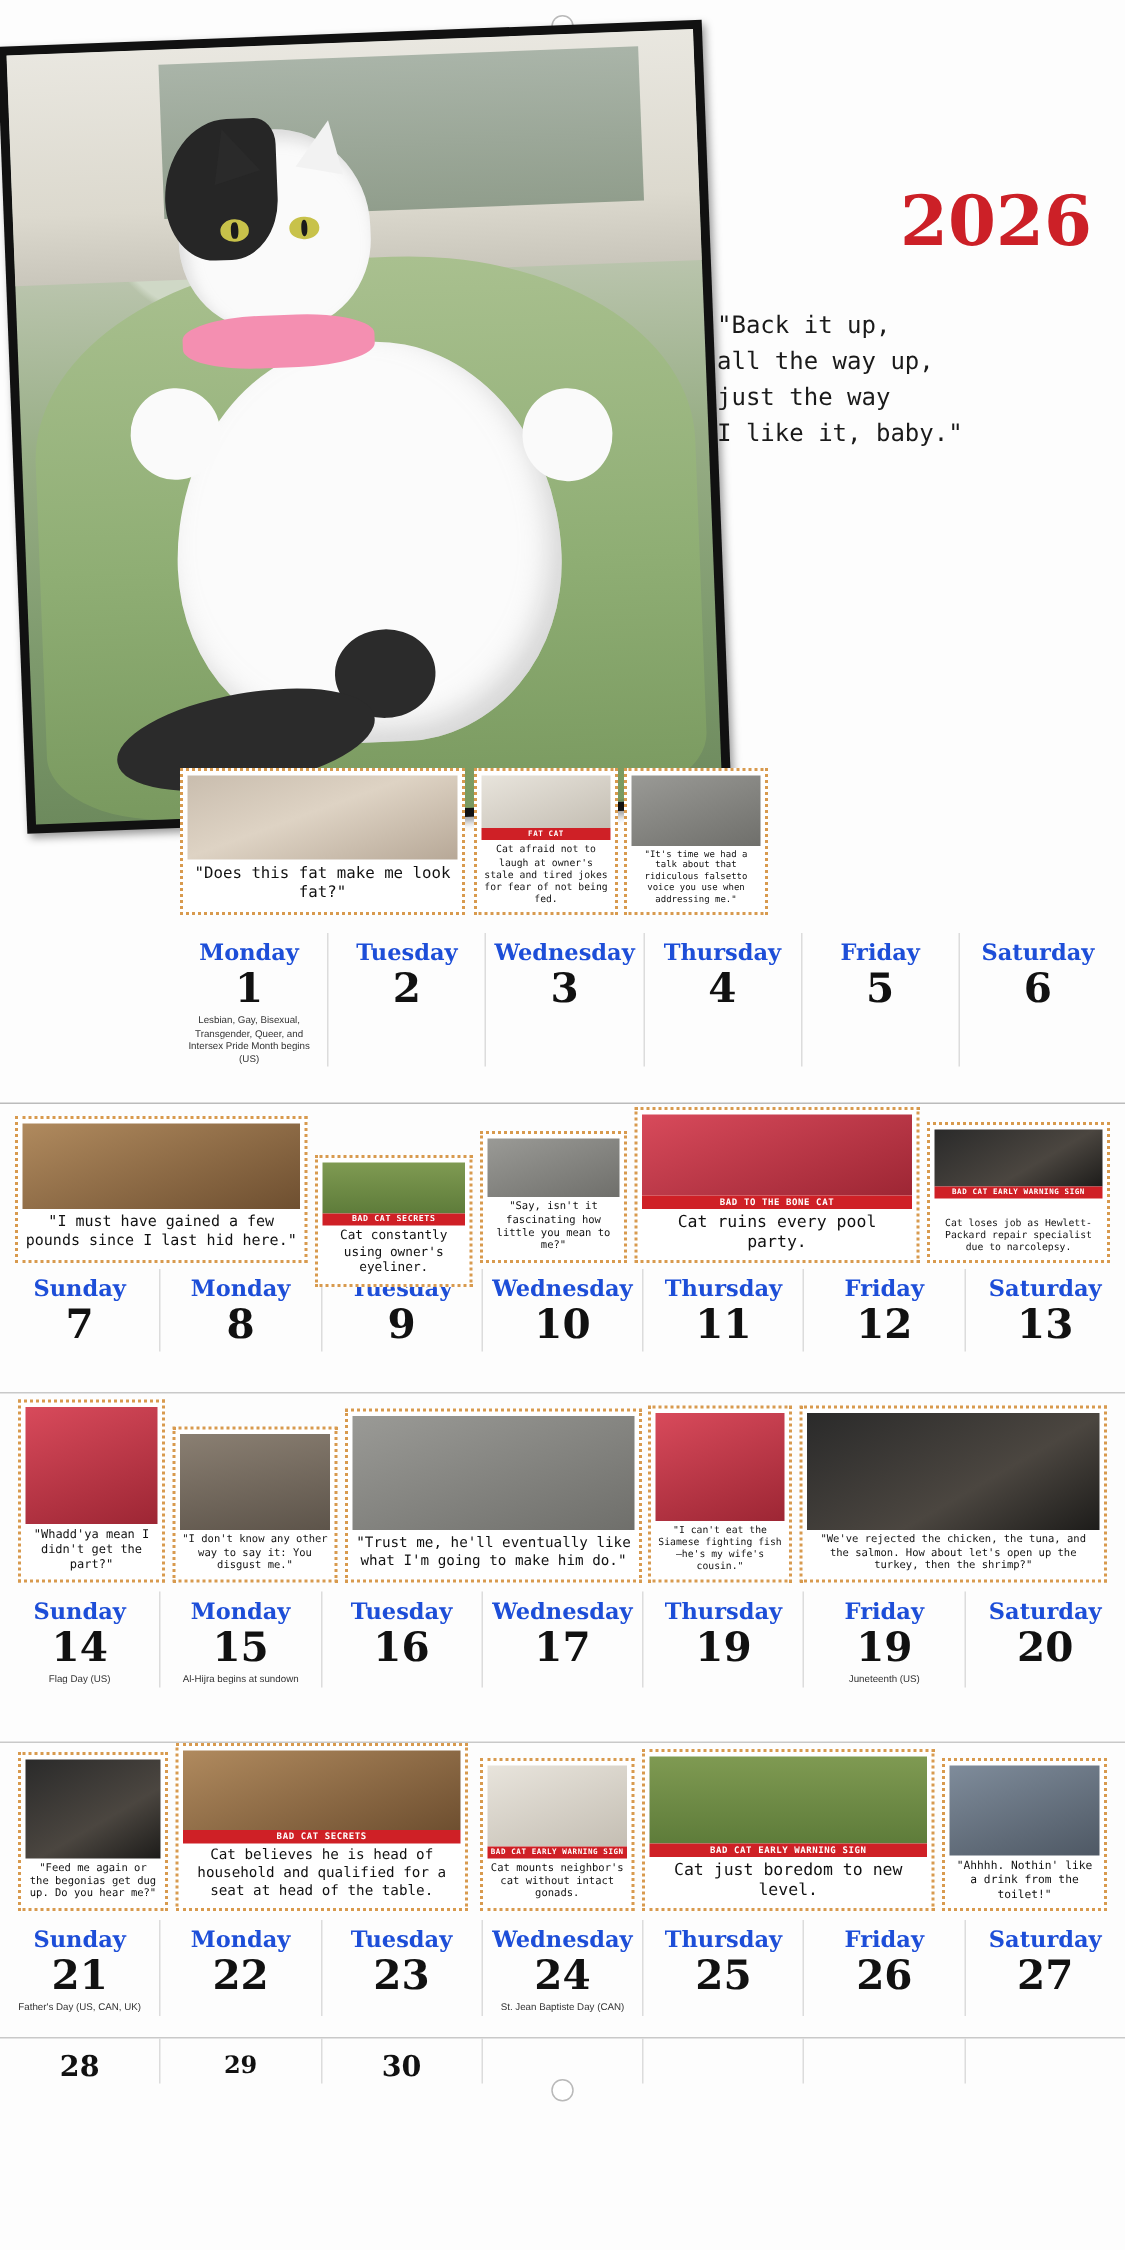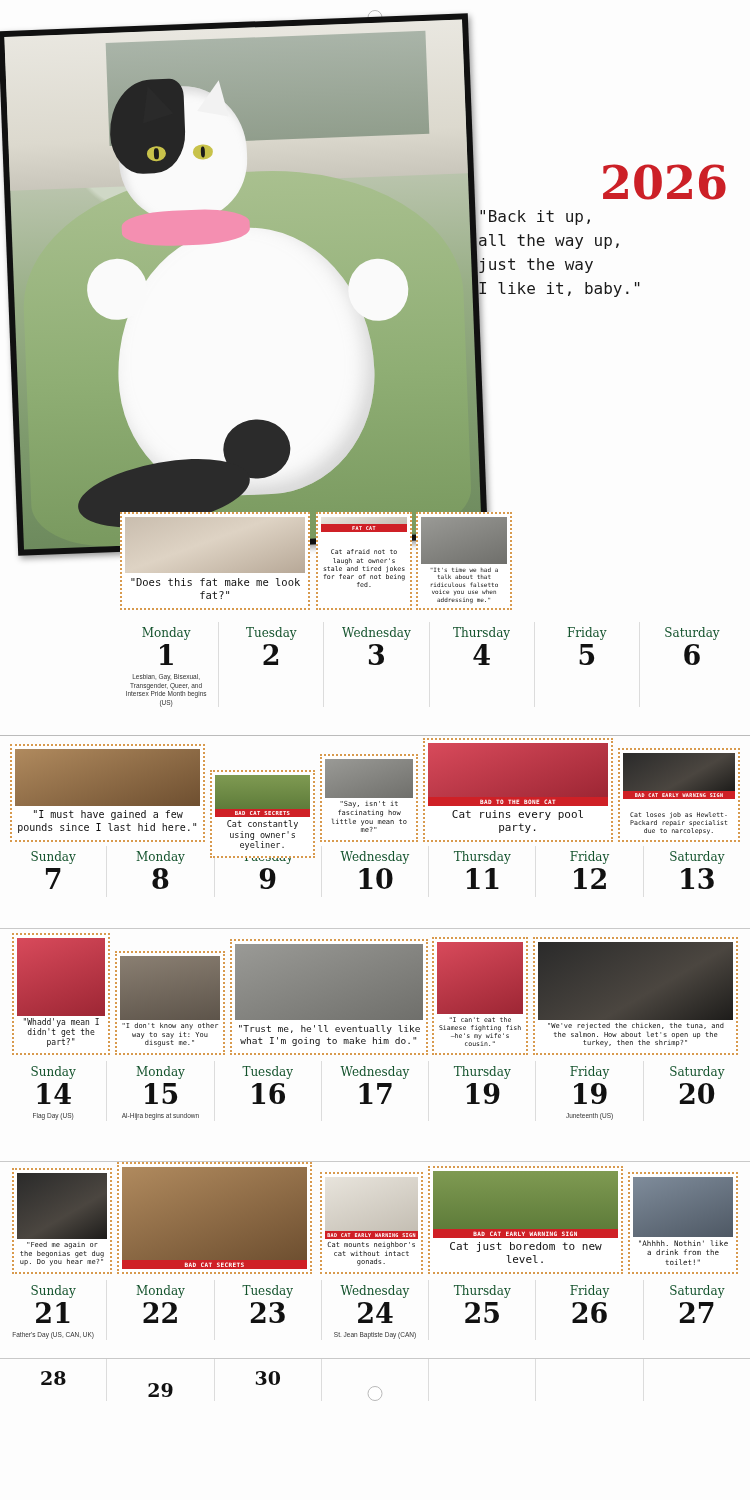--- a/index.html
+++ b/index.html
@@ -92,21 +92,21 @@
   }
 
   .month-title{
     position:absolute;right:20px;top:32px;width:260px;text-align:right;
     color:#cc2027;font-family:"DejaVu Serif", serif;font-weight:bold;
     font-size:72px;letter-spacing:-1px;line-height:1;
     text-shadow:1px 1px 0 #8d1317;
   }
   .month-year{
     position:absolute;right:22px;top:120px;width:260px;text-align:right;
-    color:#cc2027;font-family:"DejaVu Serif", serif;font-weight:bold;font-size:46px;margin-top:36px;
+    color:#cc2027;font-family:"DejaVu Serif", serif;font-weight:bold;font-size:46px;
   }
   .quote{
     position:absolute;right:22px;top:205px;width:250px;
     font-family:"DejaVu Sans Mono", monospace;
     font-size:16px;line-height:1.5;color:#1a1a1a;text-align:left;
   }
 
   
   .dotted{border:2px dotted #d89a4e;background:#fff;box-sizing:border-box;}
   .cap{
@@ -133,21 +133,21 @@
   
   .grid-wrap{position:relative;}
   .week{position:relative;border-bottom:1px solid #c9c9c9;}
   .daycols{display:flex;}
   .daycol{
     flex:1;text-align:center;border-left:1px solid #dcdcdc;
     box-sizing:border-box;padding-top:4px;
   }
   .daycol:first-child{border-left:none;}
   .dayname{
-    font-family:"DejaVu Serif", serif;font-size:12px;color:#14532d;margin-bottom:2px;
+    font-family:"DejaVu Serif", serif;font-size:15px;color:#1d4ed8;margin-bottom:2px;font-weight:bold;
   }
   .daynum{
     font-family:"DejaVu Serif", serif;font-weight:bold;font-size:27px;color:#111;line-height:1.05;
   }
   .dayev{
     font-family:"Liberation Sans", sans-serif;font-size:6.5px;color:#333;
     line-height:1.3;padding:3px 6px 0;
   }
   .photorow{position:relative;height:118px;}
   .pcell{position:absolute;box-sizing:border-box;}
@@ -195,21 +195,21 @@
         <div class="inner">
           <div class="pimg p-tan"></div>
 
           <div class="cap" style="font-size:10.5px;padding:3px 2px;">"Does this fat make me look fat?"</div>
         </div>
       </div>
       <div class="pcell dotted" style="left:196px;top:12px;width:96px;height:98px;">
         <div class="inner">
           <div class="pimg p-white"></div>
           <div class="redbar" style="font-size:5px;padding:1px 0;">FAT CAT</div>
-          <div class="cap" style="font-size:6.5px;padding:16px 1px;">Cat afraid not to laugh at owner's stale and tired jokes for fear of not being fed.</div>
+          <div class="cap" style="font-size:6.5px;padding:2px 1px;">Cat afraid not to laugh at owner's stale and tired jokes for fear of not being fed.</div>
         </div>
       </div>
       <div class="pcell dotted" style="left:296px;top:12px;width:96px;height:98px;">
         <div class="inner">
           <div class="pimg p-grey"></div>
 
           <div class="cap" style="font-size:6px;padding:2px 1px;">"It's time we had a talk about that ridiculous falsetto voice you use when addressing me."</div>
         </div>
       </div>
     </div>
@@ -402,20 +402,21 @@
         <div class="pcell dotted" style="left:12px;top:6px;width:100px;height:106px;">
           <div class="inner">
             <div class="pimg p-dark"></div>
             <div class="cap" style="font-size:7px;padding:2px 1px;">"Feed me again or the begonias get dug up. Do you hear me?"</div>
           </div>
         </div>
         <div class="pcell dotted" style="left:117px;top:0;width:195px;height:112px;">
           <div class="inner">
             <div class="pimg p-sepia"></div>
             <div class="redbar" style="font-size:6px;padding:1px 0;">BAD CAT SECRETS</div>
+            <div class="cap" style="font-size:9.5px;padding:2px 2px;">Cat believes he is head of household and qualified for a seat at head of the table.</div>
           </div>
         </div>
         <div class="pcell dotted" style="left:320px;top:10px;width:103px;height:102px;">
           <div class="inner">
             <div class="pimg p-white"></div>
             <div class="redbar" style="font-size:5px;padding:1px 0;">BAD CAT EARLY WARNING SIGN</div>
             <div class="cap" style="font-size:7px;padding:2px 1px;">Cat mounts neighbor's cat without intact gonads.</div>
           </div>
         </div>
         <div class="pcell dotted" style="left:428px;top:4px;width:195px;height:108px;">
@@ -470,21 +471,21 @@
         </div>
       </div>
     </div>
 
     <div class="week" style="height:52px;border-bottom:none;">
       <div class="daycols">
         <div class="daycol">
           <div class="daynum" style="font-size:19px;padding-top:6px;">28</div>
         </div>
         <div class="daycol">
-          <div class="daynum" style="font-size:19px;padding-top:6px;margin-top:12px;">29</div>
+          <div class="daynum" style="font-size:16px;padding-top:6px;">29</div>
         </div>
         <div class="daycol">
           <div class="daynum" style="font-size:19px;padding-top:6px;">30</div>
         </div>
         <div class="daycol">
             <div class="daynum"></div>
           </div>
         <div class="daycol">
             <div class="daynum"></div>
           </div>

